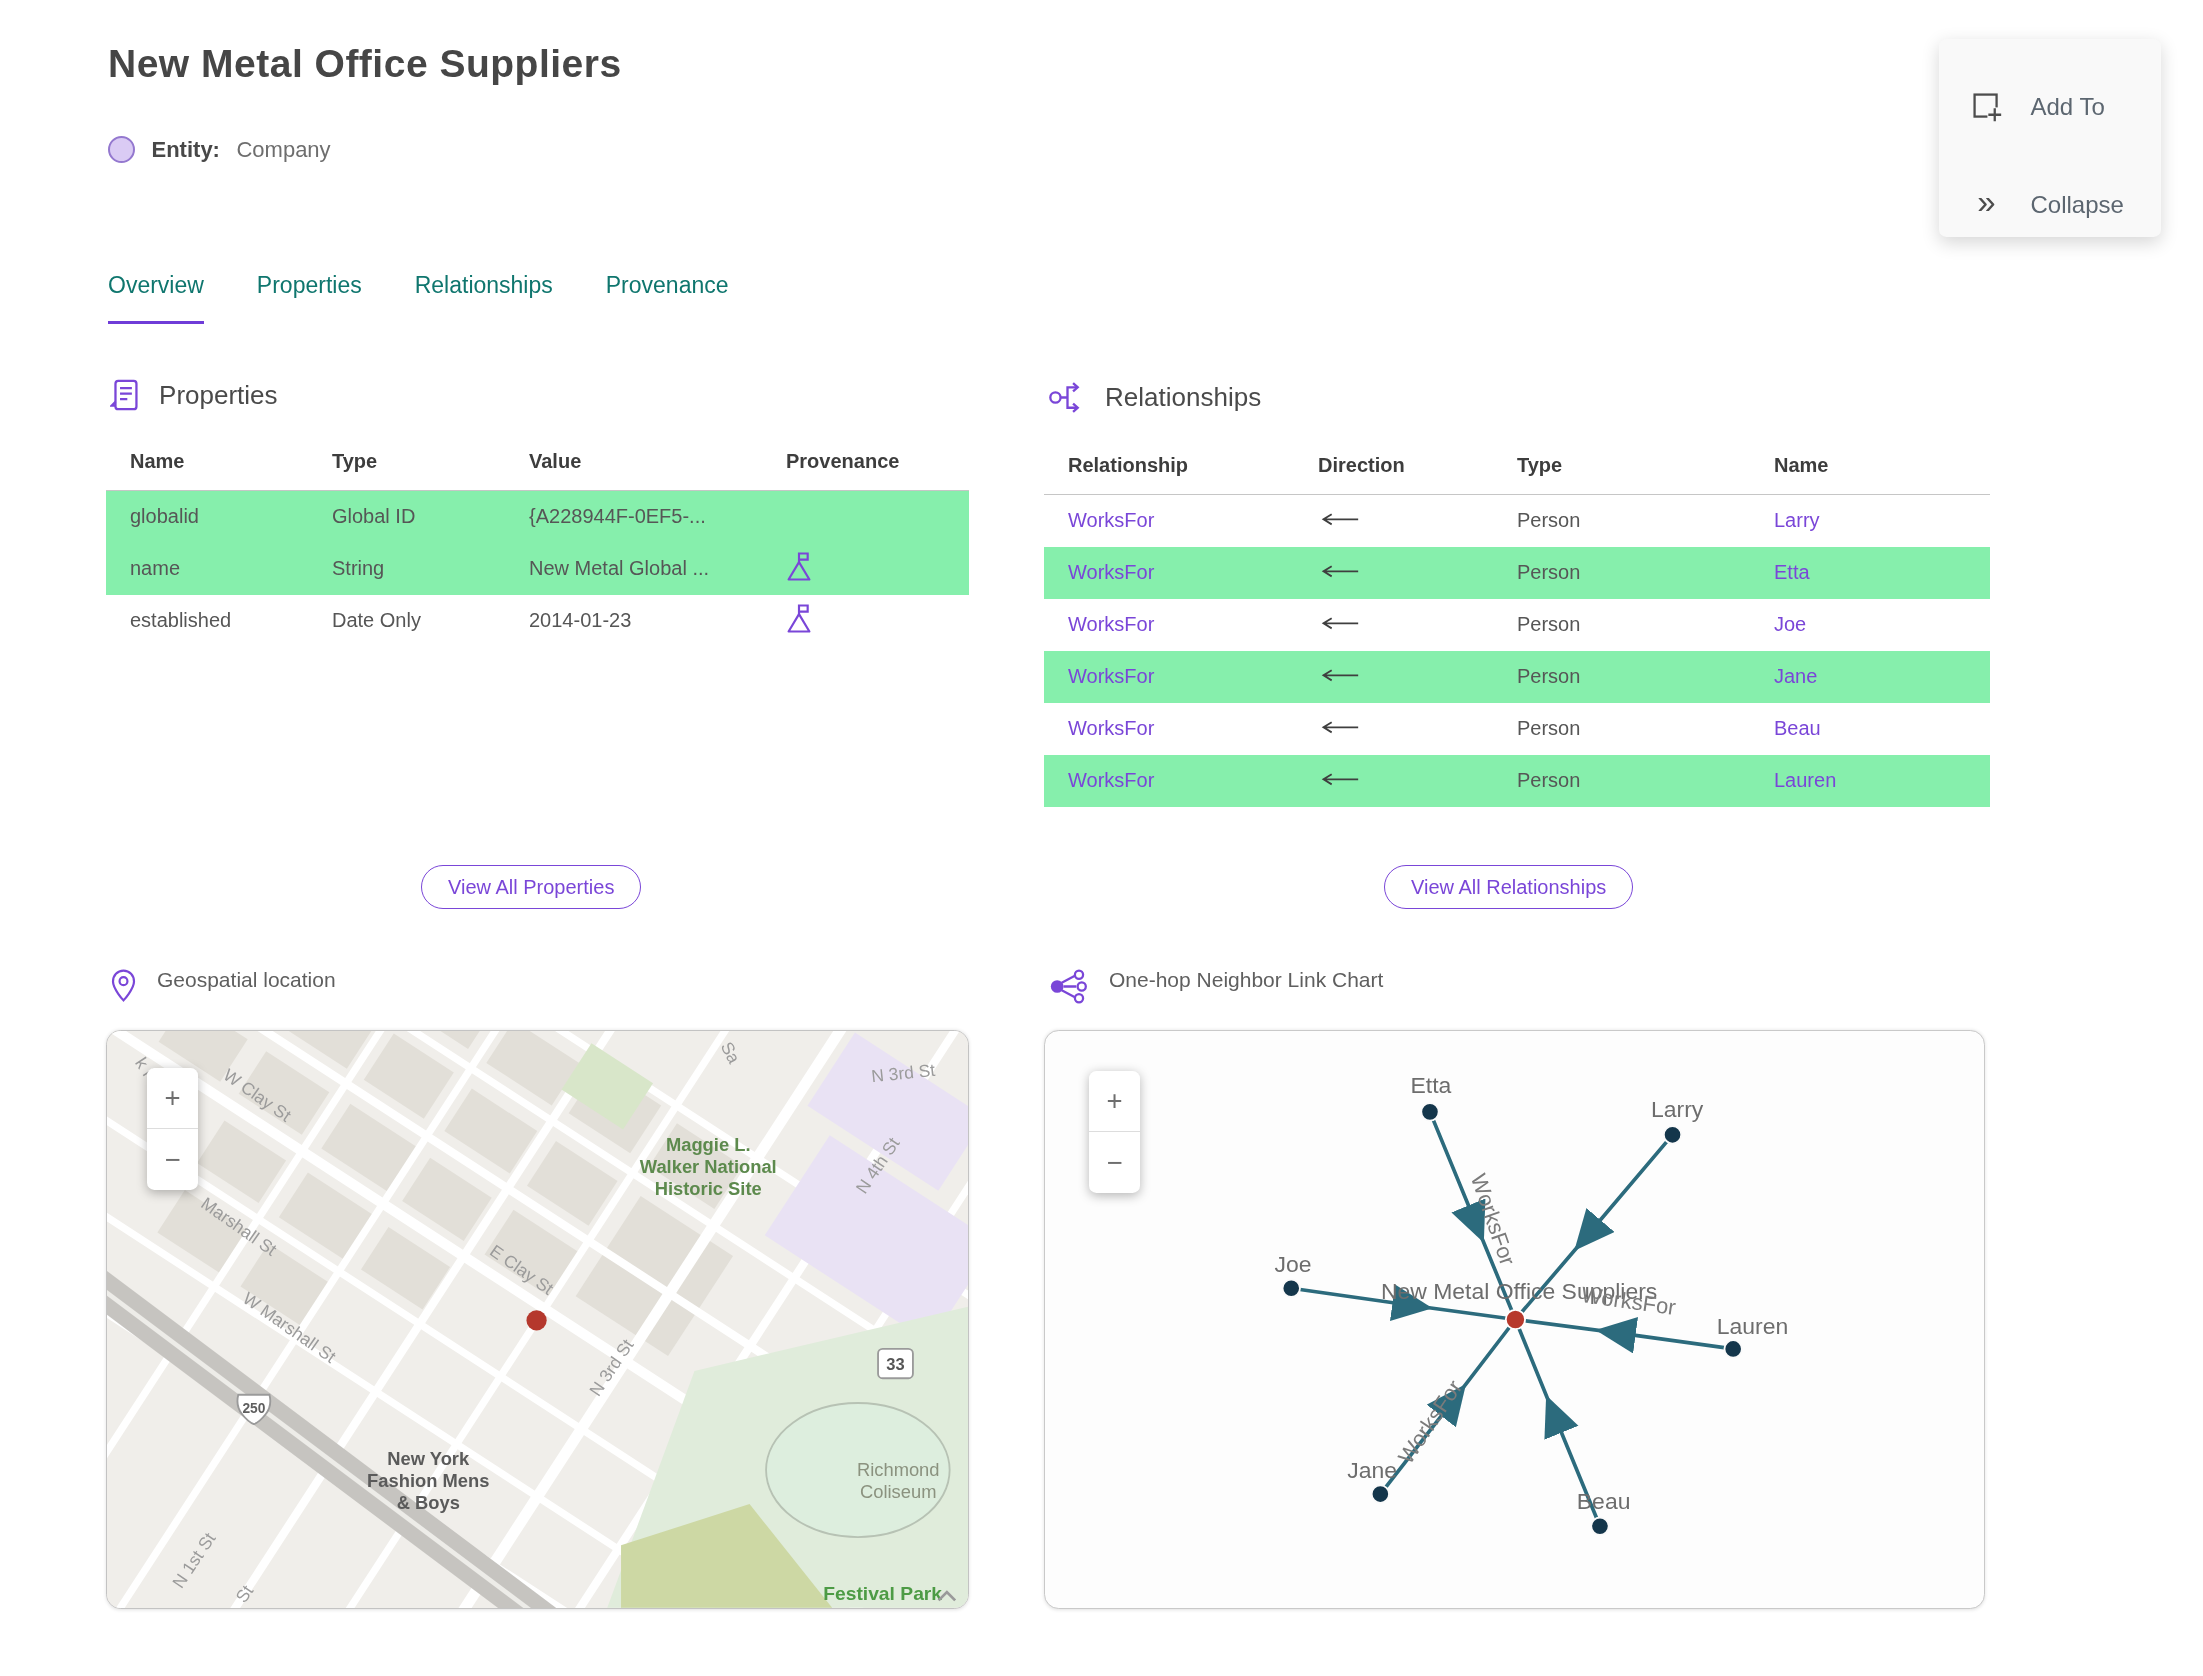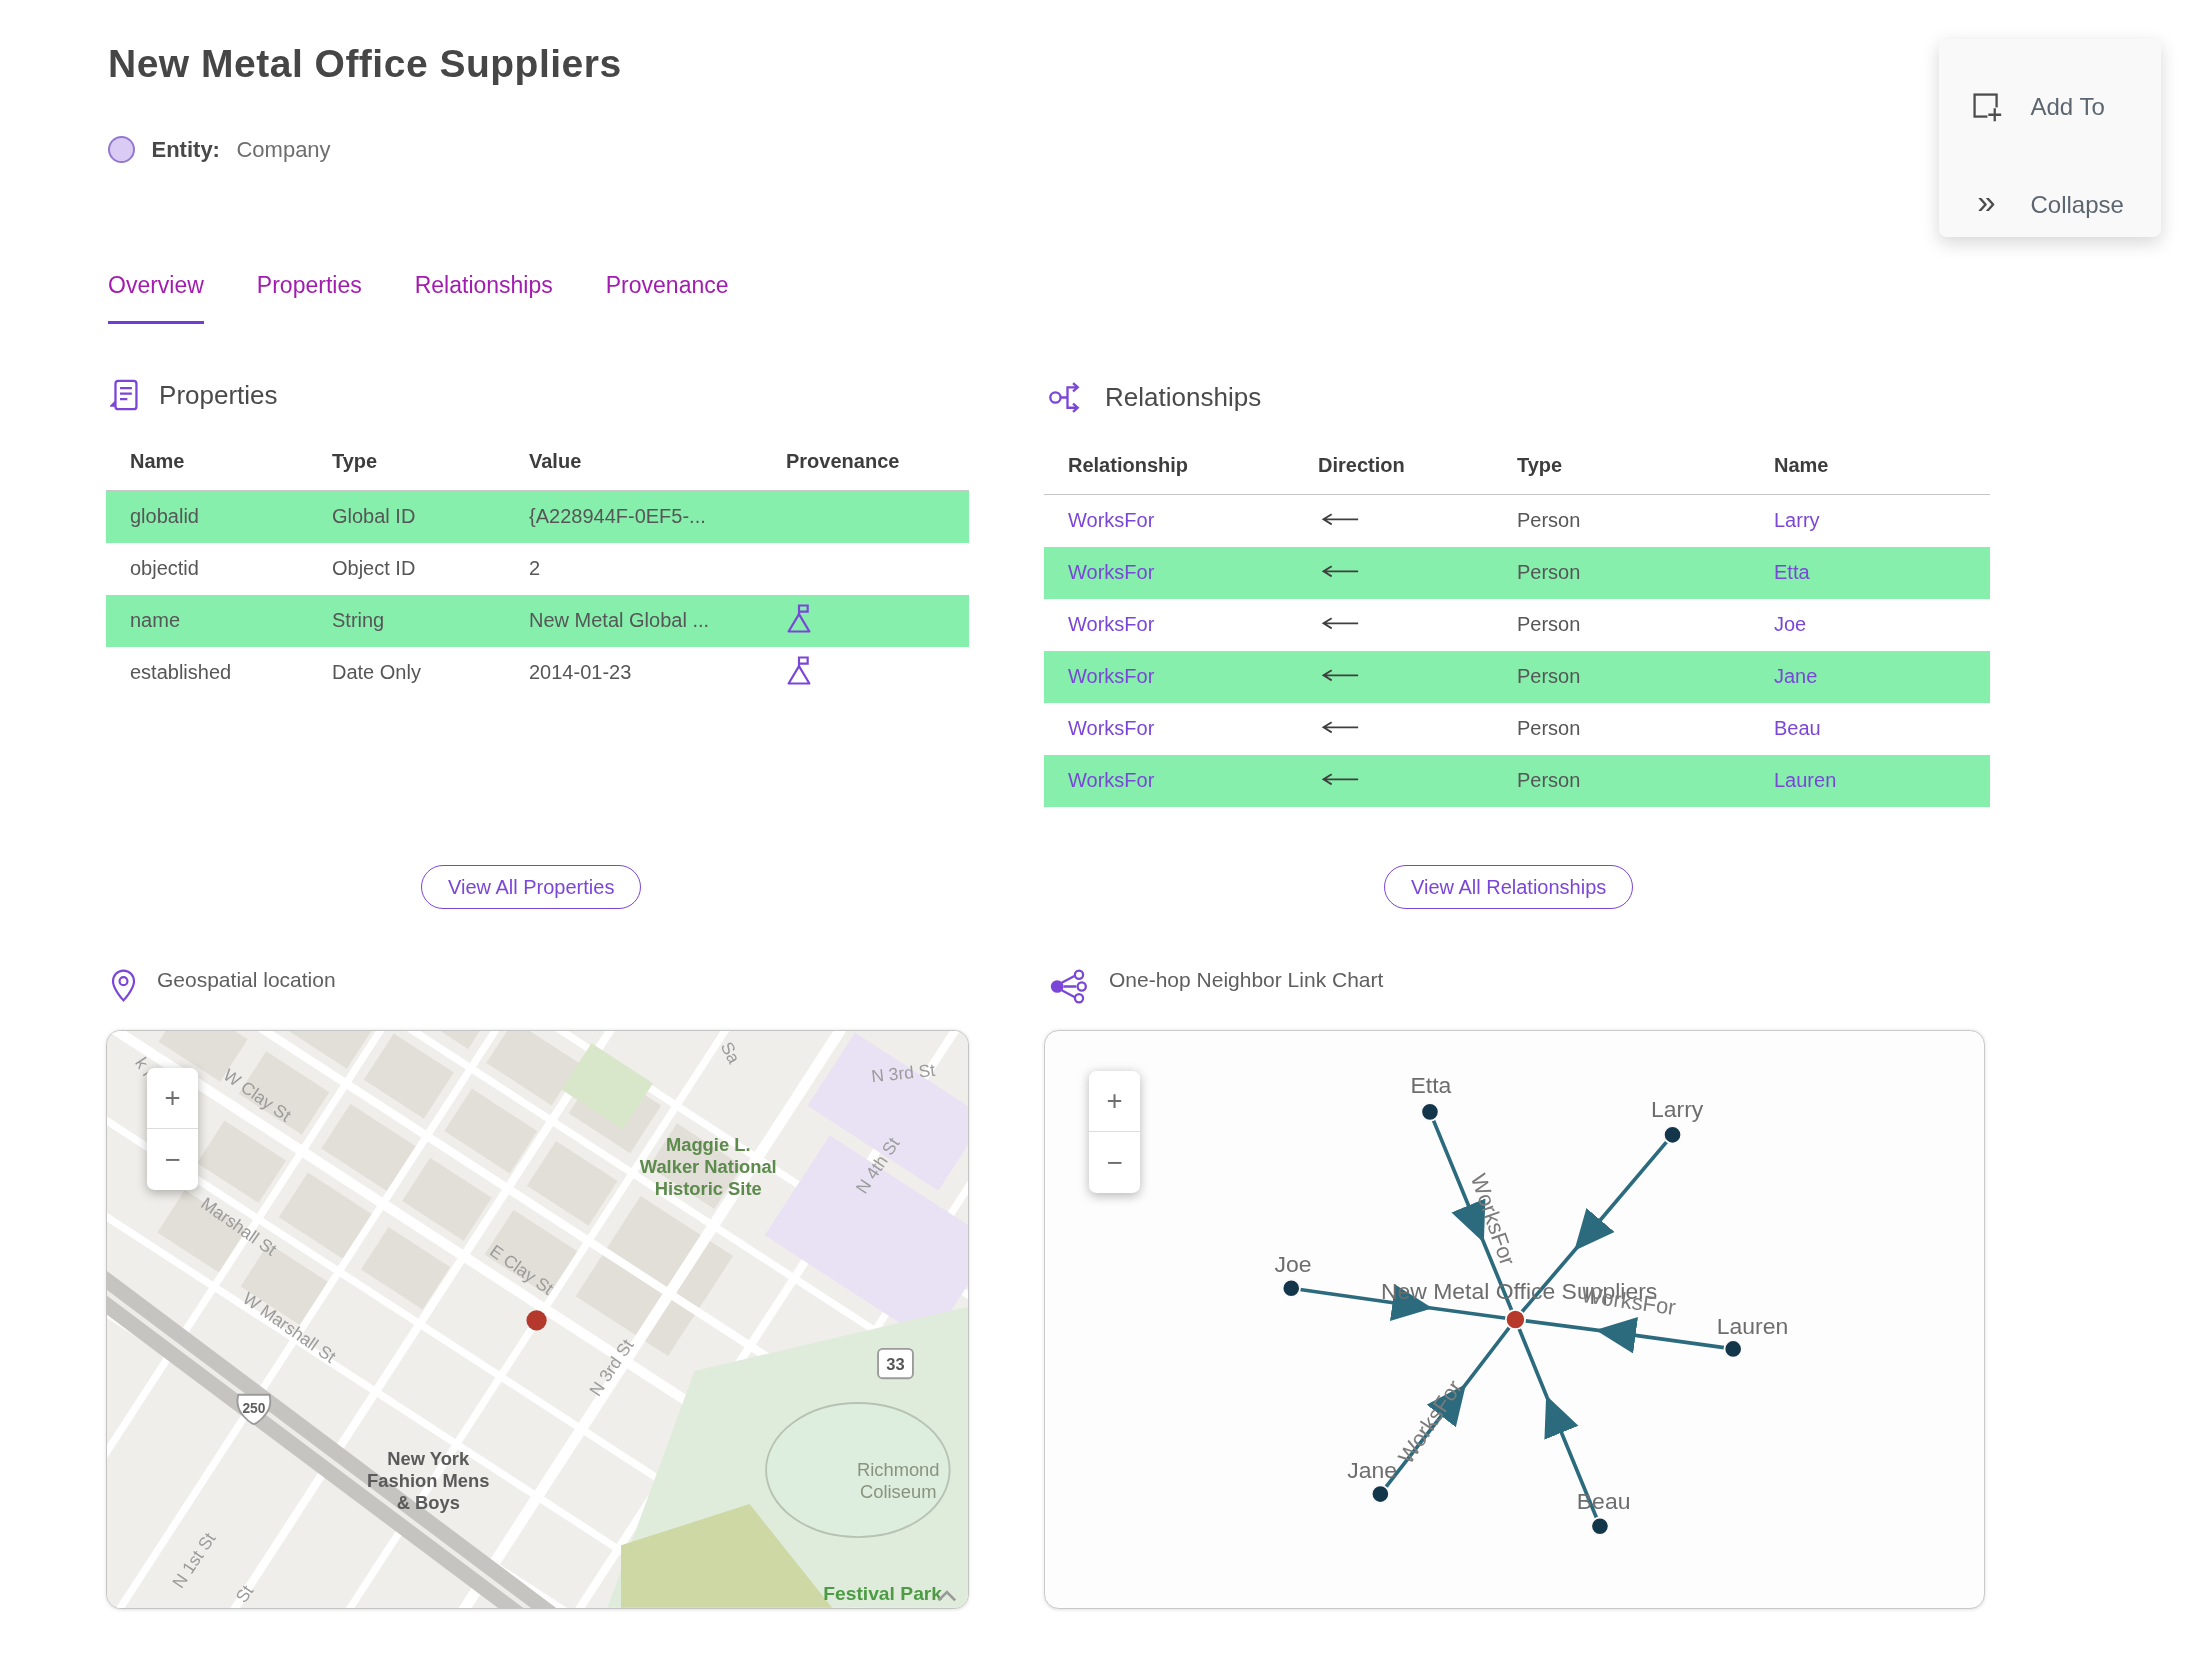--- a/index.html
+++ b/index.html
@@ -12,21 +12,21 @@
   .entity-label{font-weight:bold;color:#484848;}
   .entity-type{color:#6e6e6e;}
 
   .action-panel{position:absolute;left:1939px;top:39px;width:222px;height:198px;background:#f9f9f9;border-radius:7.3px;box-shadow:0 5.5px 18.4px rgba(0,0,0,.16);}
   .action-item{position:absolute;left:31px;display:flex;align-items:center;gap:27.5px;font-size:24px;color:#5c6670;cursor:pointer;}
   .action-item.add{top:51px;}
   .action-item.collapse{top:149px;}
   .action-icon{width:33px;height:33px;display:flex;align-items:center;justify-content:center;}
   .dbl-chevron{font-size:33px;color:#4d4d4d;line-height:1;margin-top:-5.5px;}
 
-  .tabs{position:absolute;left:108px;top:272px;display:flex;gap:53px;font-size:23px;color:#a21caf;}
+  .tabs{position:absolute;left:108px;top:272px;display:flex;gap:53px;font-size:23px;color:#0f766e;}
   .tab{padding-bottom:22px;border-bottom:3.7px solid transparent;cursor:pointer;}
   .tab.active{border-bottom-color:#6f3cd8;}
 
   .section{position:absolute;top:378px;}
   .section.props{left:106px;width:863px;}
   .section.rels{left:1044px;width:946px;}
   .section-head{display:flex;align-items:center;gap:18.4px;font-size:26px;color:#4a4a4a;margin:0 0 26px 3.7px;}
 
   table{width:100%;border-collapse:collapse;table-layout:fixed;font-size:20px;}
   thead th{text-align:left;font-weight:bold;color:#3d3d3d;padding:11px 0 16.5px 24px;border-bottom:1.8px solid #c6c6c6;}
@@ -114,26 +114,20 @@
           <th>Type</th>
           <th>Value</th>
           <th>Provenance</th>
         </tr>
       </thead>
       <tbody>
         <tr class="alt">
           <td>globalid</td>
           <td>Global ID</td>
           <td>{A228944F-0EF5-...</td>
-            <td></td>
-        </tr>
-        <tr>
-          <td>objectid</td>
-          <td>Object ID</td>
-          <td>2</td>
             <td></td>
         </tr>
         <tr class="alt">
           <td>name</td>
           <td>String</td>
           <td>New Metal Global ...</td>
           <td><svg width="26" height="33" viewBox="0 0 30 38">
             <path d="M15 14 L27 34 L3 34 Z" fill="none" stroke="#7a46d8" stroke-width="2.5" stroke-linejoin="round"></path>
             <path d="M15 14 V4 H25 V11 H15" fill="none" stroke="#7a46d8" stroke-width="2.5"></path>
           </svg></td>

